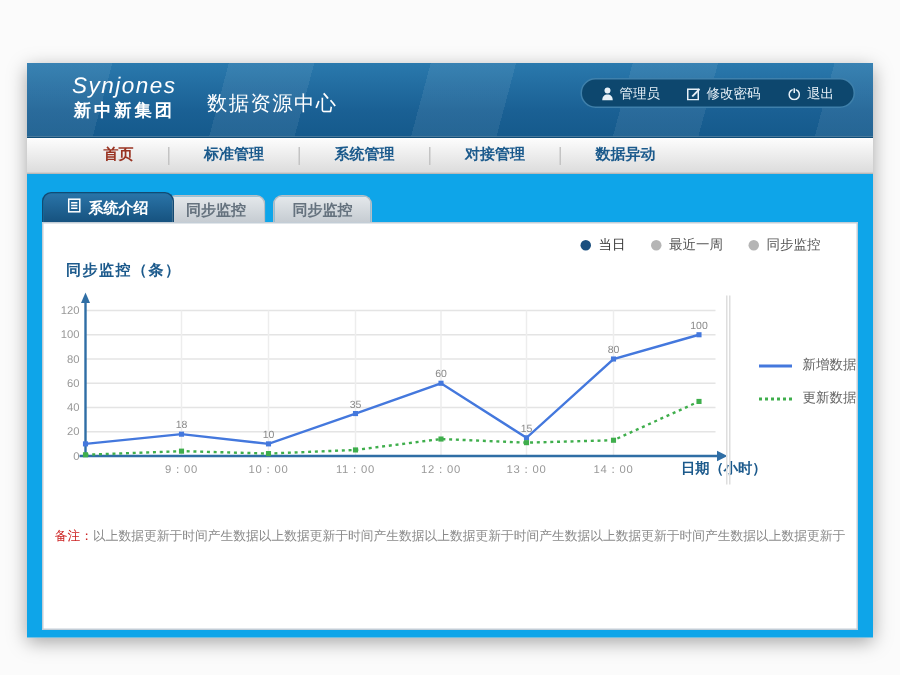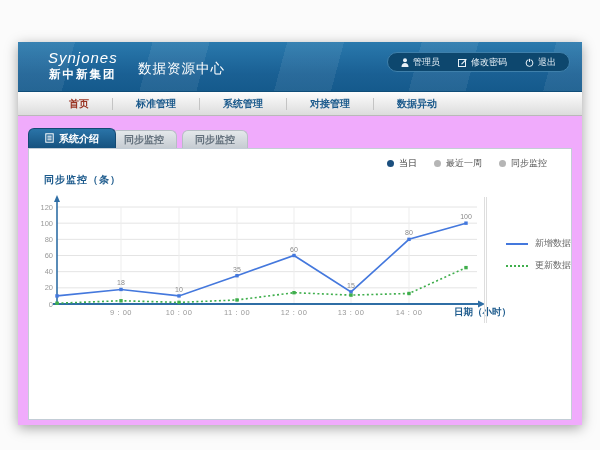--- a/index.html
+++ b/index.html
@@ -27,21 +27,21 @@
 
   
   .nav { height:24px; background:linear-gradient(180deg,#fdfdfd,#dcdcdc);
     border-bottom:1px solid #b9b9b9; display:flex; align-items:center; padding-left:28px; }
   .nav-item { font-size:10px; font-weight:bold; color:#1b5a8c; padding:0 23px; cursor:pointer;
     border-right:1px solid #c4c4c4; line-height:12px; }
   .nav-item:last-child { border-right:none; }
   .nav-item.home { color:#993322; }
 
   
-  .content { position:relative; height:309px; background:#f0abfc; }
+  .content { position:relative; height:309px; background:#0ea5e9; }
   .tabs { position:absolute; left:10px; top:12px; display:flex; align-items:flex-end; height:20px; }
   .tab { border-radius:6px 6px 0 0; display:flex; align-items:center; justify-content:center; gap:5px;
     font-size:10px; font-weight:bold; cursor:pointer; }
   .tab.active { width:88px; height:20px; color:#fff; z-index:2;
     background:linear-gradient(180deg,#2a74a8,#16527f); border:1px solid #134a73; border-bottom:none; }
   .tab.idle { width:66px; height:18px; color:#65727e;
     background:linear-gradient(180deg,#e4e8eb,#c6ccd2); border:1px solid #b7bec5; border-bottom:none; }
   .tab.idle.t2 { margin-left:-5px; }
   .tab.idle.t3 { margin-left:5px; }
 
@@ -228,16 +228,19 @@
         <div class="legend-row">
           <span class="swatch solid" style="border-top-color: rgb(68, 120, 221);"></span>
           <span>新增数据</span>
         </div>
         <div class="legend-row">
           <span class="swatch dotted" style="border-top-color: rgb(63, 174, 76);"></span>
           <span>更新数据</span>
         </div>
       </div>
 
+      <div class="note">
+        <span class="note-label">备注：</span><span>以上数据更新于时间产生数据以上数据更新于时间产生数据以上数据更新于时间产生数据以上数据更新于时间产生数据以上数据更新于</span>
+      </div>
 
     </div>
   </div>
 </div>
 
 </body></html>

